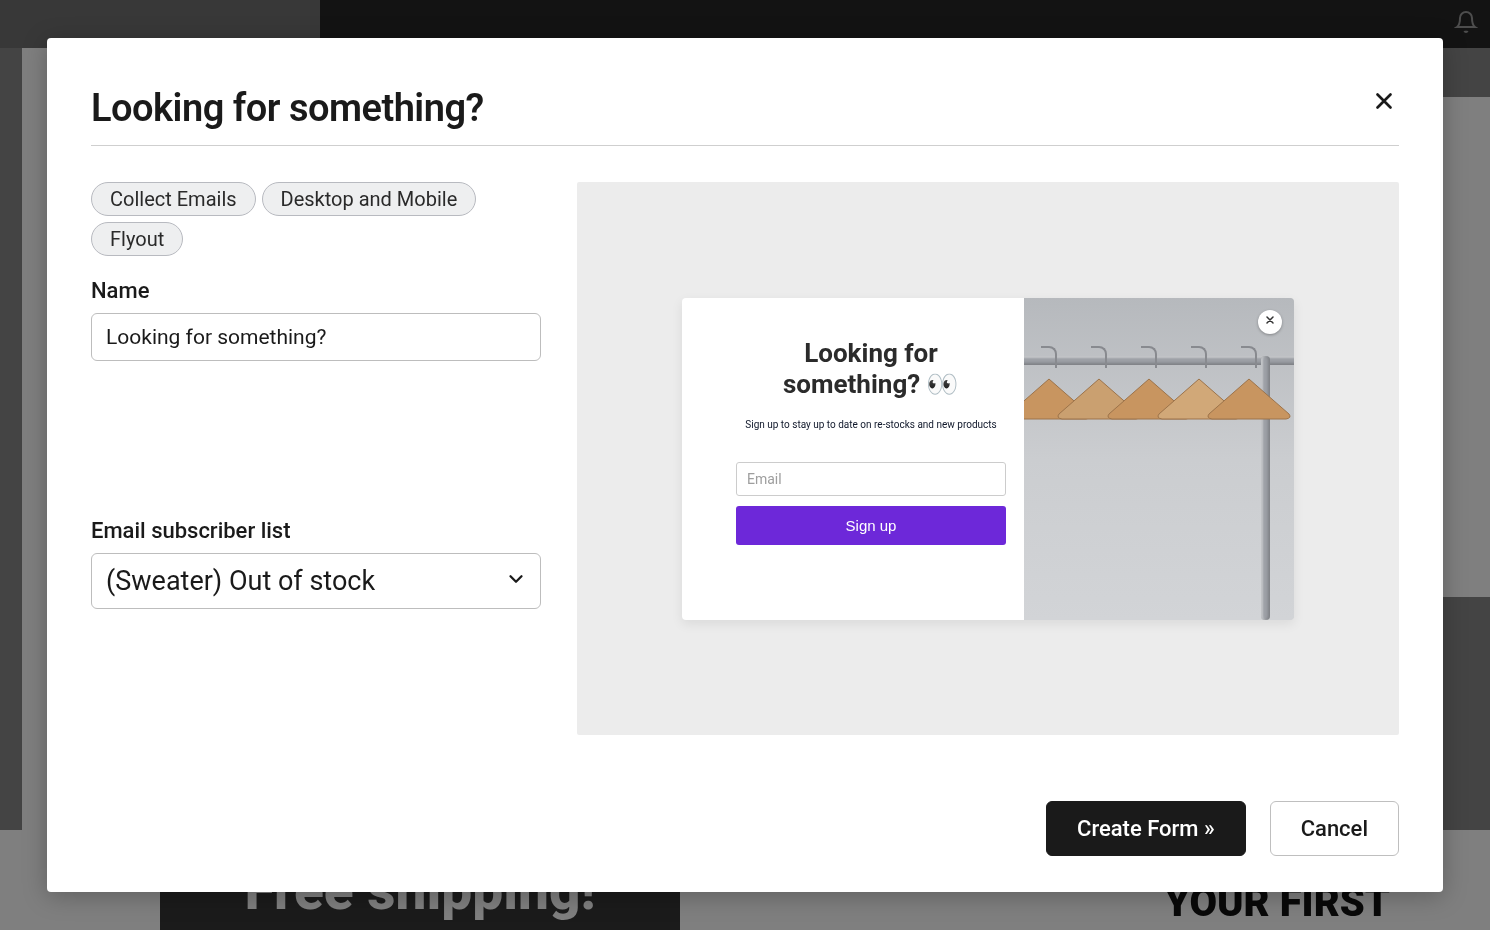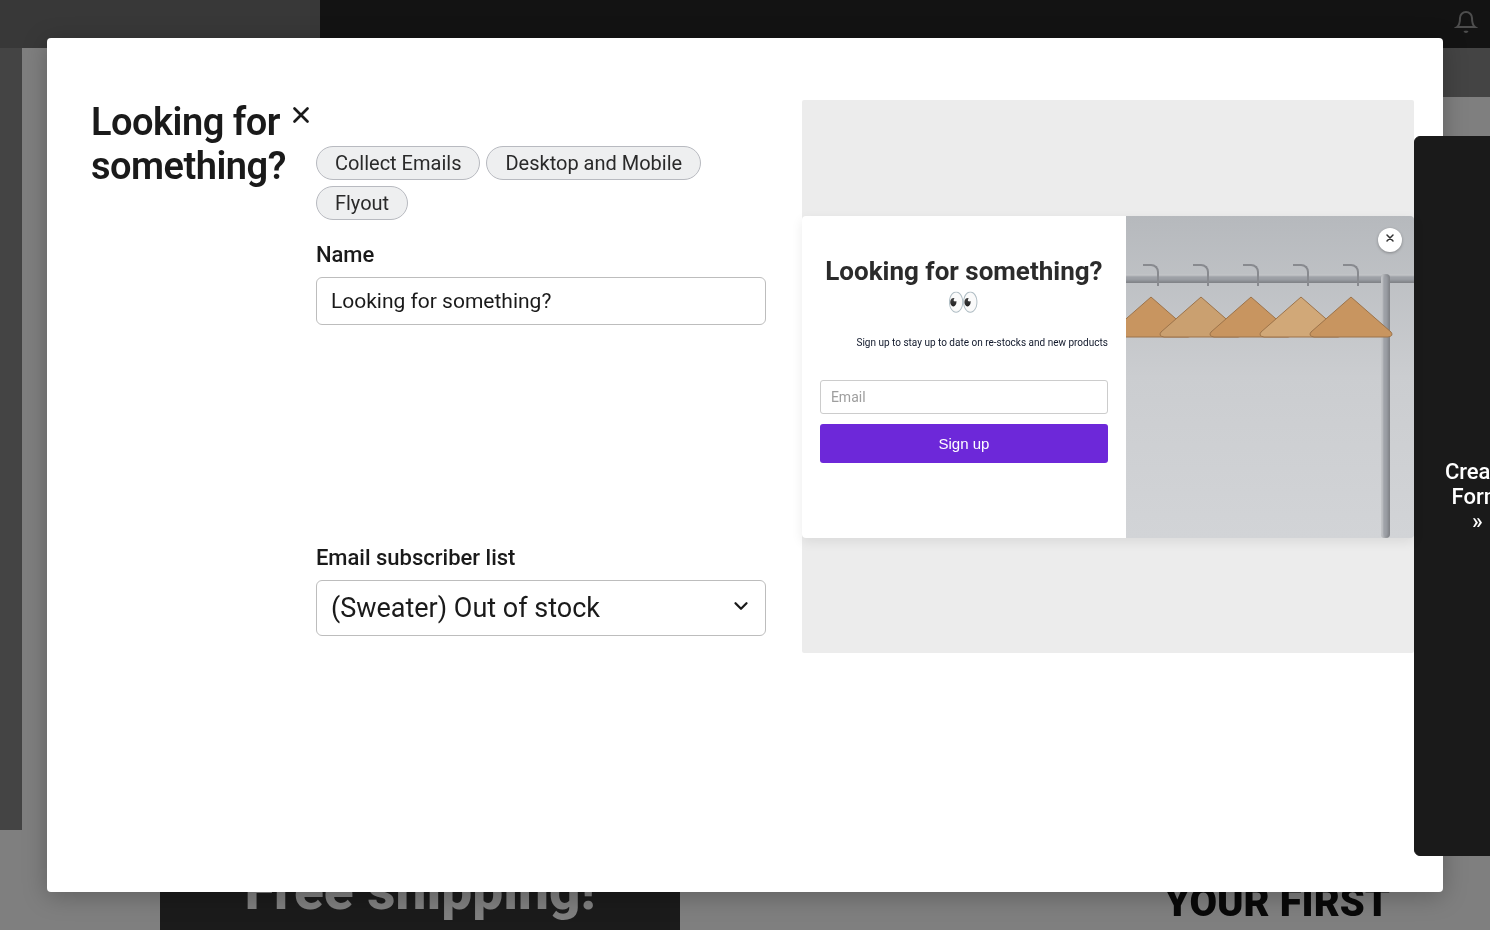--- a/index.html
+++ b/index.html
@@ -108,24 +108,24 @@
 
     .modal {
       position: absolute;
       top: 38px;
       left: 47px;
       width: 1396px;
       height: 854px;
       background: #fff;
       border-radius: 4px;
       box-shadow: 0 4px 24px rgba(0,0,0,0.25);
-      padding: 62px 44px 36px 44px;
+      padding: 48px 44px 36px 44px;
       z-index: 20;
       display: flex;
-      flex-direction: row;
+      flex-direction: column;
     }
 
     .modal-header {
       display: flex;
       align-items: flex-start;
       justify-content: space-between;
       margin-bottom: 15px;
     }
 
     .modal-title {
@@ -152,21 +152,20 @@
     .modal-body {
       display: flex;
       flex: 1;
       gap: 36px;
     }
 
     .left-panel {
       flex: 0 0 450px;
       display: flex;
       flex-direction: column;
-      margin-top: 46px;
     }
 
     .chips {
       display: flex;
       flex-wrap: wrap;
       gap: 6px;
       margin-bottom: 22px;
     }
 
     .chip {
@@ -255,21 +254,22 @@
       border-radius: 4px;
       box-shadow: 0 4px 12px rgba(0,0,0,0.08);
       overflow: hidden;
     }
 
     .preview-left {
       flex: 1;
       padding: 40px 18px 34px 18px;
       display: flex;
       flex-direction: column;
-      align-items: flex-end;
+      align-items: center;
+      margin-left: 36px;
     }
 
     .preview-title {
       font-size: 26px;
       font-weight: 700;
       text-align: center;
       color: #2b2b2b;
       line-height: 1.2;
       margin-bottom: 18px;
     }

